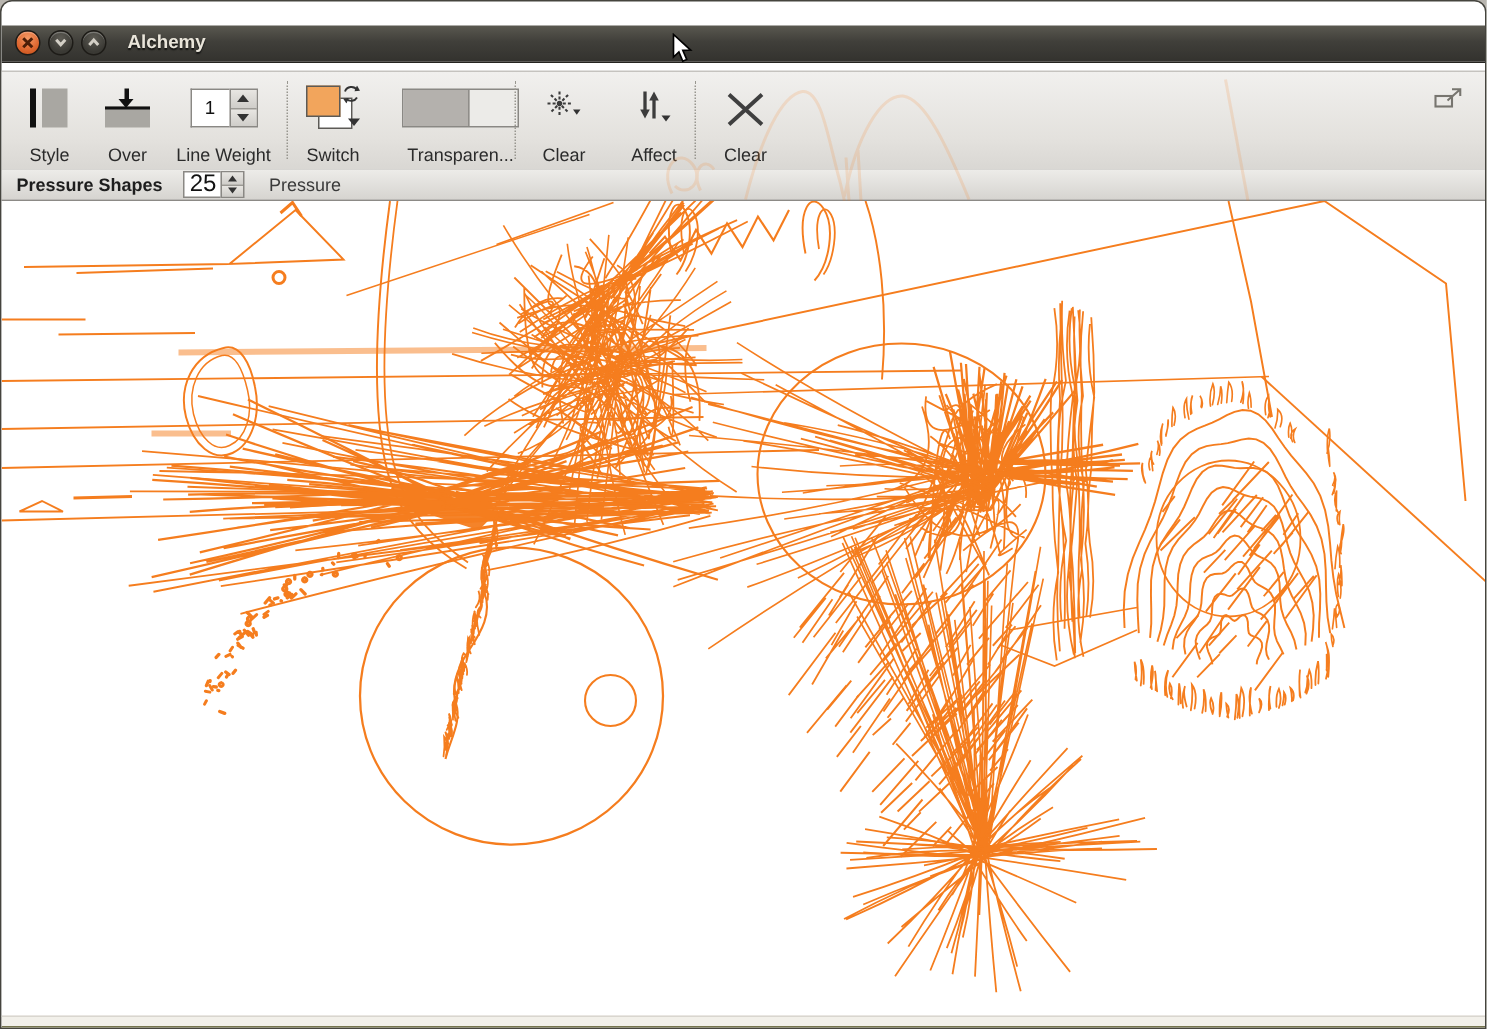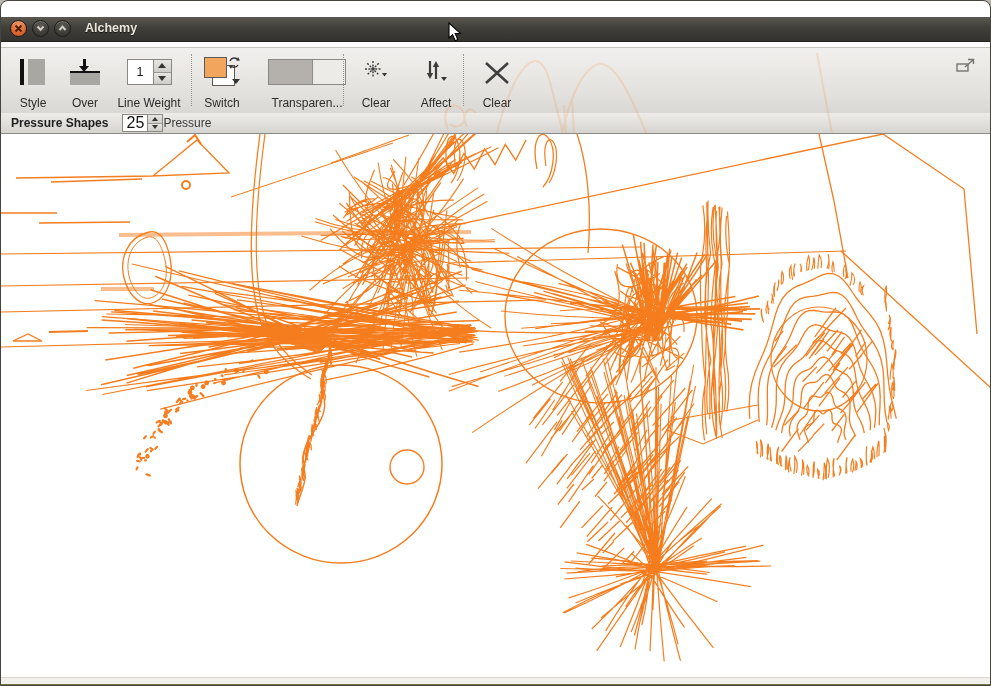--- a/index.html
+++ b/index.html
@@ -62,21 +62,21 @@
   .transctl .fill{position:absolute;left:0;top:0;height:100%;width:56%;background:#b4b1ad;border-right:1px solid #8f8d89;}
   .icon-wrap{position:relative;width:34px;height:30px;margin:1px auto 0;}
   
   .icon-svg{display:block;margin:2px auto 0;}
   .detach{position:absolute;right:14px;top:10px;}
   
   .subbar{position:absolute;left:0;top:112px;width:100%;height:21px;
     background:linear-gradient(#edecE9,#d6d4d0);border-bottom:1px solid #8c8a86;
     display:flex;align-items:center;box-sizing:border-box;padding-left:10px;}
   .subtitle{font-size:12px;font-weight:bold;color:#1e1e1e;margin-right:14px;}
-  .sublabel{font-size:12px;color:#3a3a3a;margin-left:0;}
+  .sublabel{font-size:12px;color:#3a3a3a;margin-left:16px;}
   
   .canvas{position:absolute;left:0;top:133px;width:991px;height:543px;background:#fff;}
   .canvas svg{display:block;}
   .overlayart{position:absolute;left:0;top:46px;width:991px;height:87px;pointer-events:none;}
   
   .statusstrip{position:absolute;left:0;top:676px;width:100%;height:8px;
     background:#f2f0ea;border-top:1px solid #d9d6cf;box-sizing:border-box;}
   .bottombar{position:absolute;left:0;top:683px;width:100%;height:3px;background:#75744e;}
   .cursor{position:absolute;left:447px;top:21px;pointer-events:none;}
 </style>

